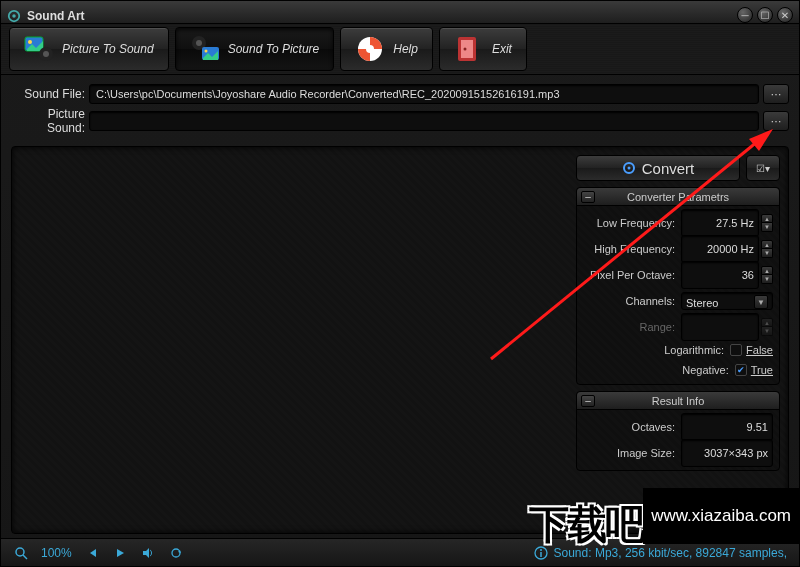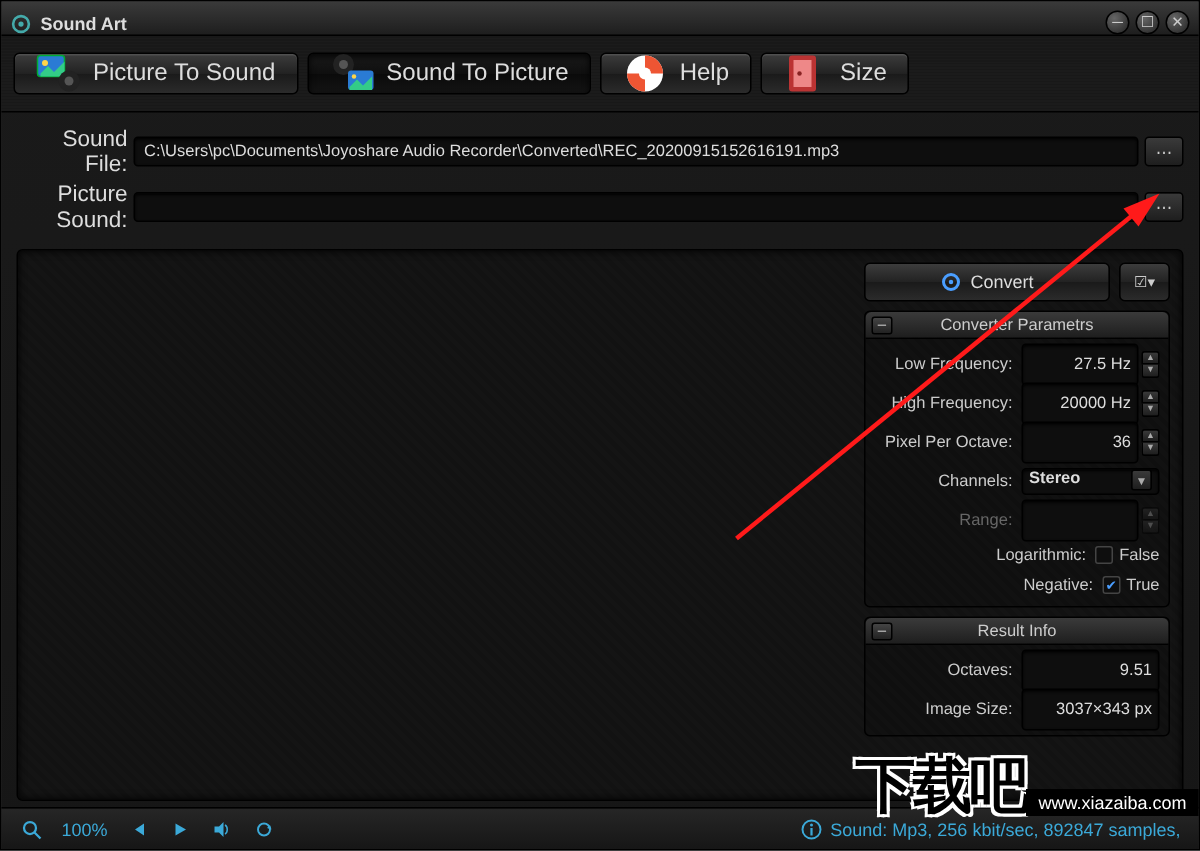--- a/index.html
+++ b/index.html
@@ -30,36 +30,37 @@
   }
 
   
   .toolbar {
     height: 52px; display: flex; align-items: center;
     background: repeating-linear-gradient(0deg,#1b1b1b,#1b1b1b 1px,#181818 1px,#181818 2px);
     padding: 4px 8px; gap: 6px;
     border-top: 1px solid #000; border-bottom: 1px solid #000;
   }
   .tool-btn {
-    height: 28px; display: flex; align-items: center; gap: 8px;
+    height: 44px; display: flex; align-items: center; gap: 8px;
     background: linear-gradient(to bottom,#3c3c3c,#222 50%,#1a1a1a 51%,#2b2b2b);
     border: 1px solid #000; border-radius: 4px;
-    padding: 0 14px; color: #ddd; font-size: 16px; cursor: pointer;
+    padding: 0 14px; color: #ddd; font-size: 12px; cursor: pointer;
     box-shadow: inset 0 1px 0 rgba(255,255,255,.1);
+    font-style: italic;
   }
   .tool-btn.active {
     background: linear-gradient(to bottom,#1a1a1a,#0f0f0f 50%,#0a0a0a 51%,#141414);
     box-shadow: inset 0 2px 4px rgba(0,0,0,.8);
   }
   .tool-icon { width: 30px; height: 30px; display:flex; align-items:center; justify-content:center; }
 
   
   .file-rows { padding: 6px 10px 4px; }
   .file-row { display: flex; align-items: center; margin: 3px 0; gap: 4px; }
-  .file-label { width: 74px; text-align: right; color: #ddd; font-size: 15px; }
+  .file-label { width: 74px; text-align: right; color: #ddd; font-size: 12px; }
   .file-input {
     flex: 1; height: 20px; background: #0e0e0e;
     border: 1px solid #000; border-radius: 3px;
     color: #ddd; font-size: 11px; padding: 0 6px;
     box-shadow: inset 0 1px 2px #000;
   }
   .browse-btn {
     width: 26px; height: 20px;
     background: linear-gradient(to bottom,#3a3a3a,#1e1e1e);
     border: 1px solid #000; border-radius: 3px;
@@ -75,21 +76,21 @@
     box-shadow: inset 0 0 6px #000;
     position: relative;
   }
   .canvas { flex: 1; }
   .side-panel { width: 212px; padding: 6px 8px 0 0; }
 
   .convert-row { display:flex; align-items:center; gap:6px; margin:2px 0 6px; }
   .convert-btn {
     flex:1; height: 26px;
     background: linear-gradient(to bottom,#3c3c3c,#222 50%,#1a1a1a 51%,#2b2b2b);
-    border:1px solid #000; border-radius:4px; color:#ddd; font-size:12px;
+    border:1px solid #000; border-radius:4px; color:#ddd; font-size:15px;
     display:flex; align-items:center; justify-content:center; gap:6px; cursor:pointer;
   }
   .opts-btn {
     width:34px; height:26px;
     background: linear-gradient(to bottom,#3c3c3c,#222 50%,#1a1a1a 51%,#2b2b2b);
     border:1px solid #000; border-radius:4px; cursor:pointer;
     display:flex; align-items:center; justify-content:center; color:#ccc; font-size:10px;
   }
 
   .group {
@@ -123,36 +124,35 @@
   .spinner div {
     height:9px; background:linear-gradient(to bottom,#3a3a3a,#1e1e1e);
     border:1px solid #000; font-size:6px; color:#aaa;
     display:flex; align-items:center; justify-content:center; cursor:pointer;
   }
   .spinner div:first-child{border-radius:2px 2px 0 0;}
   .spinner div:last-child{border-radius:0 0 2px 2px; border-top:none;}
   .select {
     width:92px; height:18px; background:#0e0e0e;
     border:1px solid #000; border-radius:3px; color:#ddd; font-size:11px;
-    padding:0 4px; display:flex; align-items:flex-start; justify-content:space-between;
+    padding:0 4px; display:flex; align-items:flex-end; justify-content:space-between;
     box-shadow: inset 0 1px 2px #000;
-    font-weight: bold;
   }
   .select .arrow {
     width:14px; height:14px; background:linear-gradient(to bottom,#3a3a3a,#1e1e1e);
     border:1px solid #000; border-radius:2px; font-size:8px;
     display:flex;align-items:center;justify-content:center; color:#aaa;
   }
   .check-row { display:flex; align-items:center; height:20px; }
   .check-row .cb {
     width:12px;height:12px;background:#0e0e0e;border:1px solid #444;border-radius:2px;
     margin-right:4px; display:flex;align-items:center;justify-content:center;
     color:#4a9eff; font-size:9px;
   }
-  .check-row span { color:#ccc; font-size:11px; }
+  .check-row span { color:#ccc; font-size:11px;text-decoration:underline; }
 
   
   .statusbar {
     height: 28px; display:flex; align-items:center;
     background: linear-gradient(to bottom,#262626,#161616);
     border-top:1px solid #000; padding:0 12px; gap:12px;
     color:#3ba9d8; font-size:12px;
   }
   .statusbar .info { margin-left:auto; display:flex; align-items:flex-end; gap:6px; color:#3ba9d8;}
   .sb-icon { width:16px;height:16px; display:flex;align-items:center;justify-content:center; cursor:pointer;}
@@ -164,21 +164,21 @@
   .watermark {
     position:absolute; right:0; bottom:22px; z-index:10;
     display:flex; flex-direction:row; align-items:flex-end;
   }
   .watermark .big {
     font-size:40px; font-weight:900; color:#000; letter-spacing:-2px;
     text-shadow: -2px -2px 0 #fff, 2px -2px 0 #fff, -2px 2px 0 #fff, 2px 2px 0 #fff;
     line-height:1;
   }
   .watermark .url {
-    background:#000; color:#fff; font-size:12px; padding:2px 8px;
+    background:#000; color:#fff; font-size:17px; padding:18px 8px;
   }
 </style>
 </head>
 <body>
 
 <div class="window">
 
   <div class="titlebar">
     <svg class="app-icon" viewBox="0 0 16 16">
         <circle cx="8" cy="8" r="6" fill="none" stroke="#4aa" stroke-width="2"></circle>
@@ -227,21 +227,21 @@
       <span>Help</span>
     </div>
     <div class="tool-btn">
       <span class="tool-icon">
         <svg width="26" height="28" viewBox="0 0 26 28">
             <rect x="2" y="2" width="18" height="24" rx="2" fill="#b33"></rect>
             <rect x="5" y="5" width="12" height="18" fill="#e88"></rect>
             <circle cx="9" cy="14" r="1.5" fill="#822"></circle>
           </svg>
       </span>
-      <span>Size</span>
+      <span>Exit</span>
     </div>
   </div>
 
   <div class="file-rows">
     <div class="file-row">
       <div class="file-label">Sound File:</div>
       <input class="file-input" value="C:\Users\pc\Documents\Joyoshare Audio Recorder\Converted\REC_20200915152616191.mp3" style="">
       <div class="browse-btn">⋯</div>
     </div>
     <div class="file-row">

